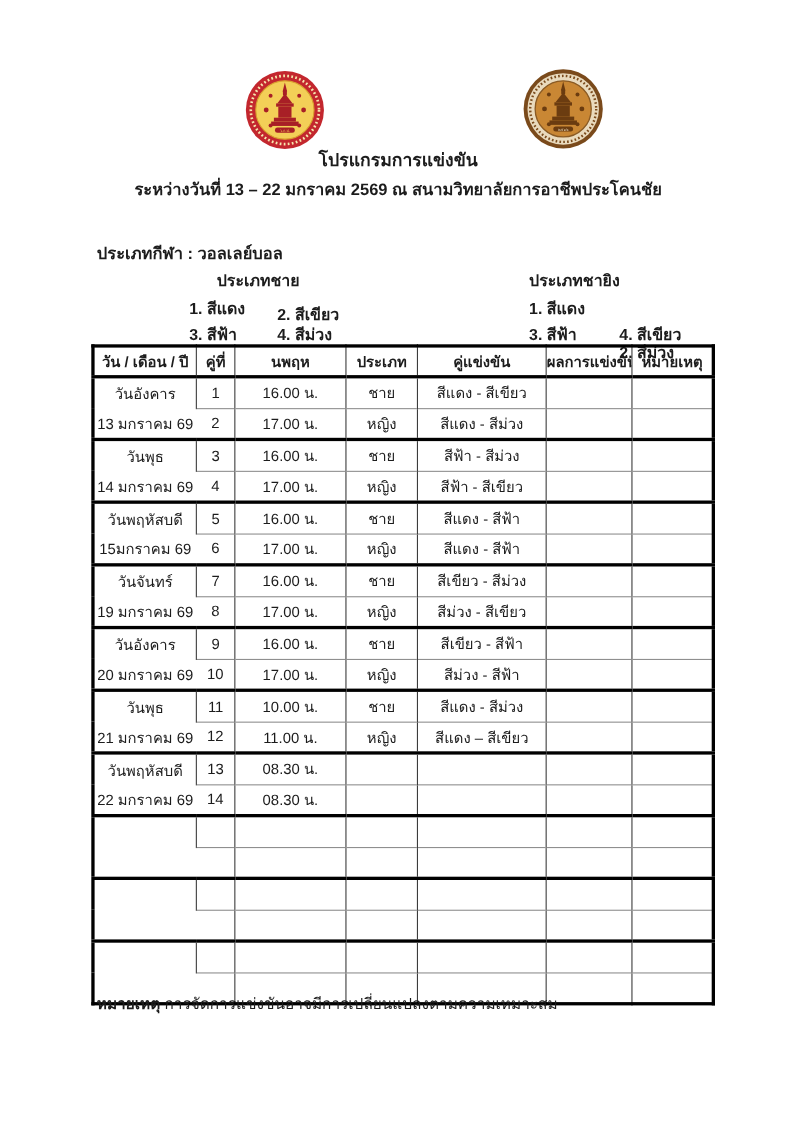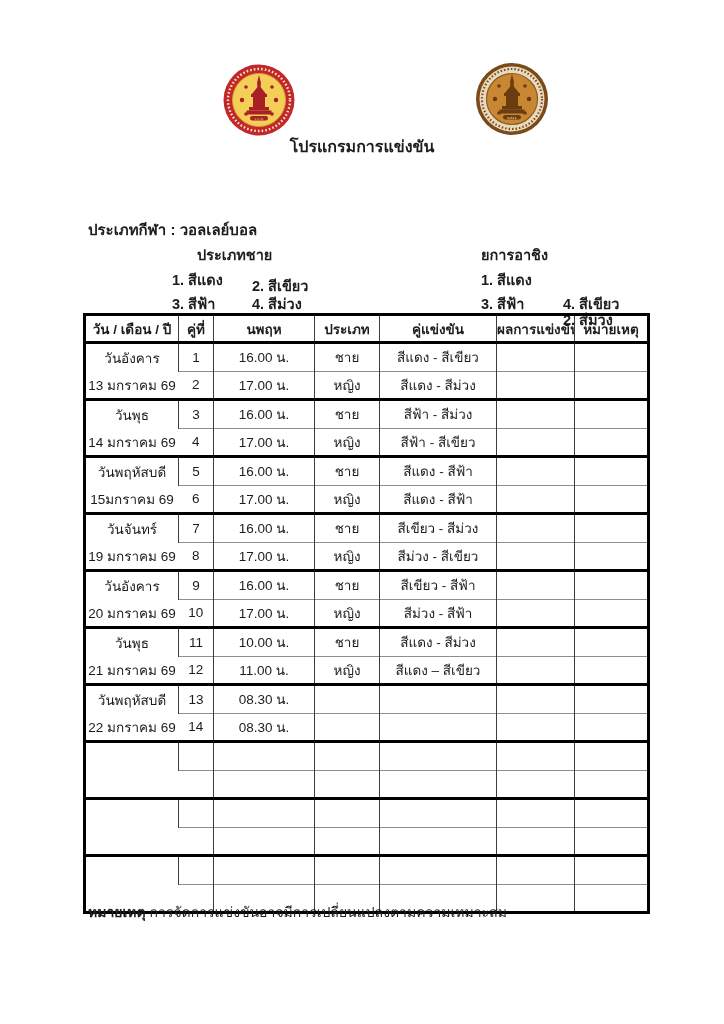--- a/index.html
+++ b/index.html
@@ -135,31 +135,32 @@
         <circle cx="25" cy="52" r="1.8"></circle>
         <circle cx="51" cy="52" r="1.8"></circle>
       </g>
       <rect x="29" y="54" width="18" height="4.6" rx="2.3" fill="#6b3c10"></rect>
       <text x="38" y="57.8" font-size="3.6" fill="#e9dabd" text-anchor="middle" font-family="Liberation Sans, sans-serif">๒๕๑๖</text>
     </svg>
   </div>
 
   <div class="title-block">
     <div class="title-main">โปรแกรมการแข่งขัน</div>
+    <div class="title-sub">ระหว่างวันที่ 13 – 22 มกราคม 2569 ณ สนามวิทยาลัยการอาชีพประโคนชัย</div>
   </div>
 
   <div class="sport-type">ประเภทกีฬา : วอลเลย์บอล</div>
 
   <div class="cat-heading men-heading">ประเภทชาย</div>
   <div class="cat-item men-item-0">1. สีแดง</div>
   <div class="cat-item men-item-1">2. สีเขียว</div>
   <div class="cat-item men-item-2">3. สีฟ้า</div>
   <div class="cat-item men-item-3">4. สีม่วง</div>
 
-  <div class="cat-heading women-heading">ยการอาชิง</div>
+  <div class="cat-heading women-heading">ประเภทชายิง</div>
   <div class="cat-item women-item-0">1. สีแดง</div>
   <div class="cat-item women-item-1">2. สีม่วง</div>
   <div class="cat-item women-item-2">3. สีฟ้า</div>
   <div class="cat-item women-item-3">4. สีเขียว</div>
 
   <div class="sched-wrap">
     <table class="sched">
       <colgroup id="sched-cols">
           <col style="width: 94px;">
           <col style="width: 35px;">

